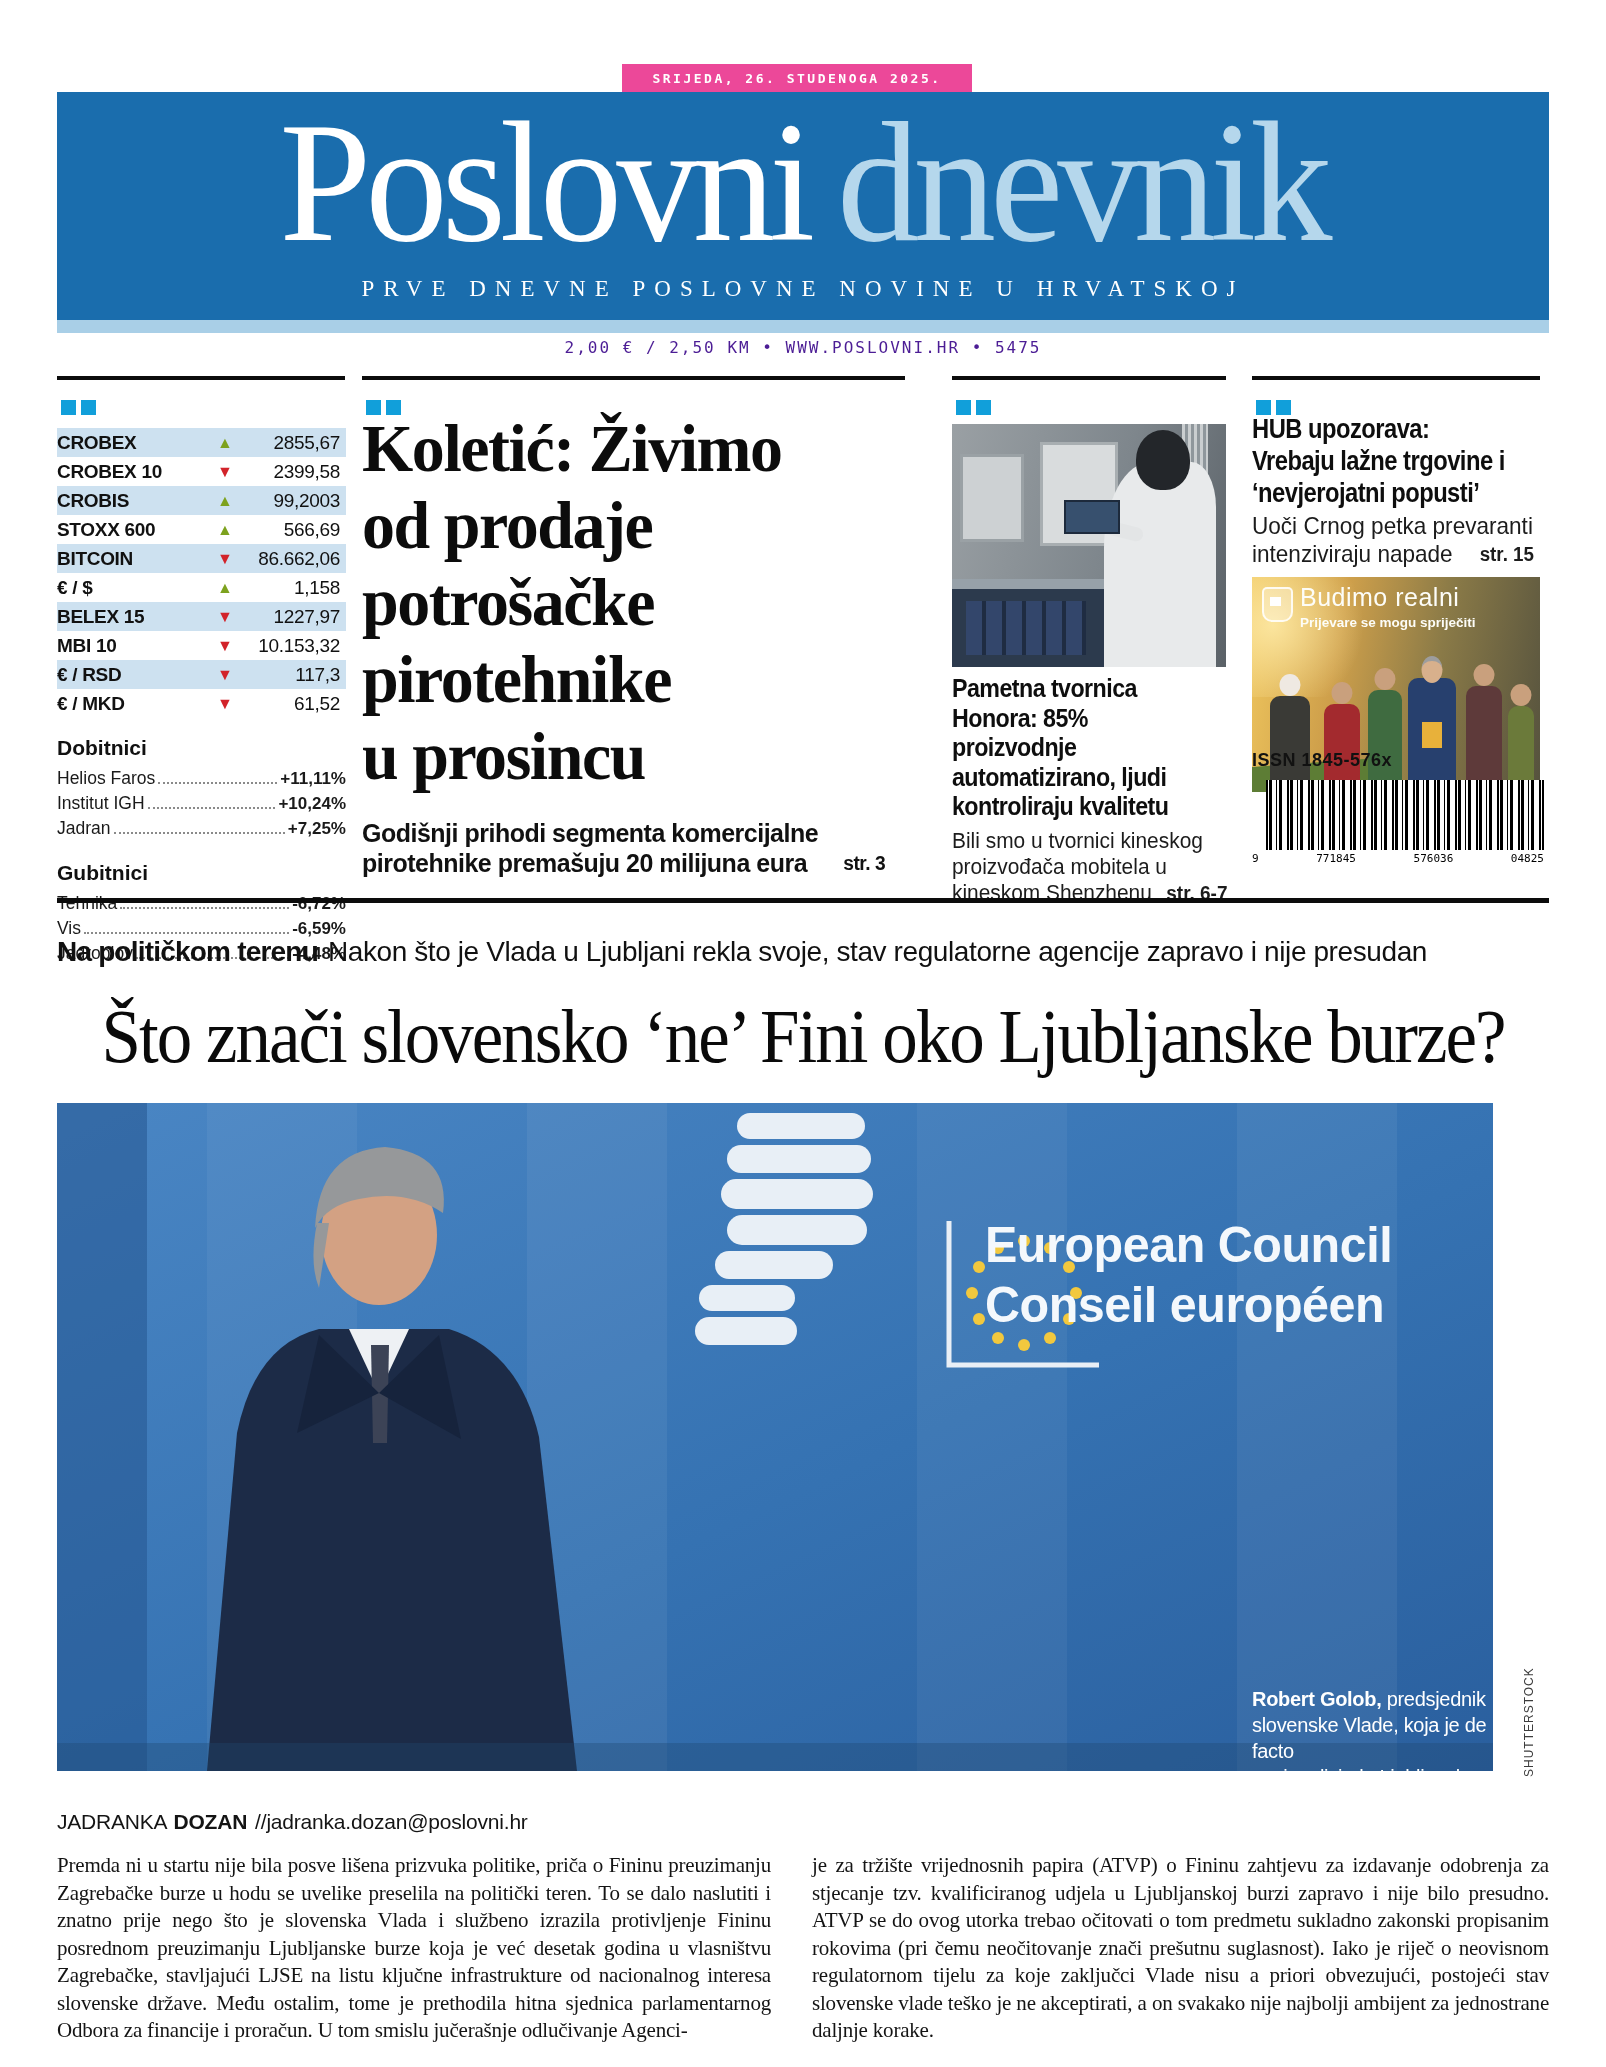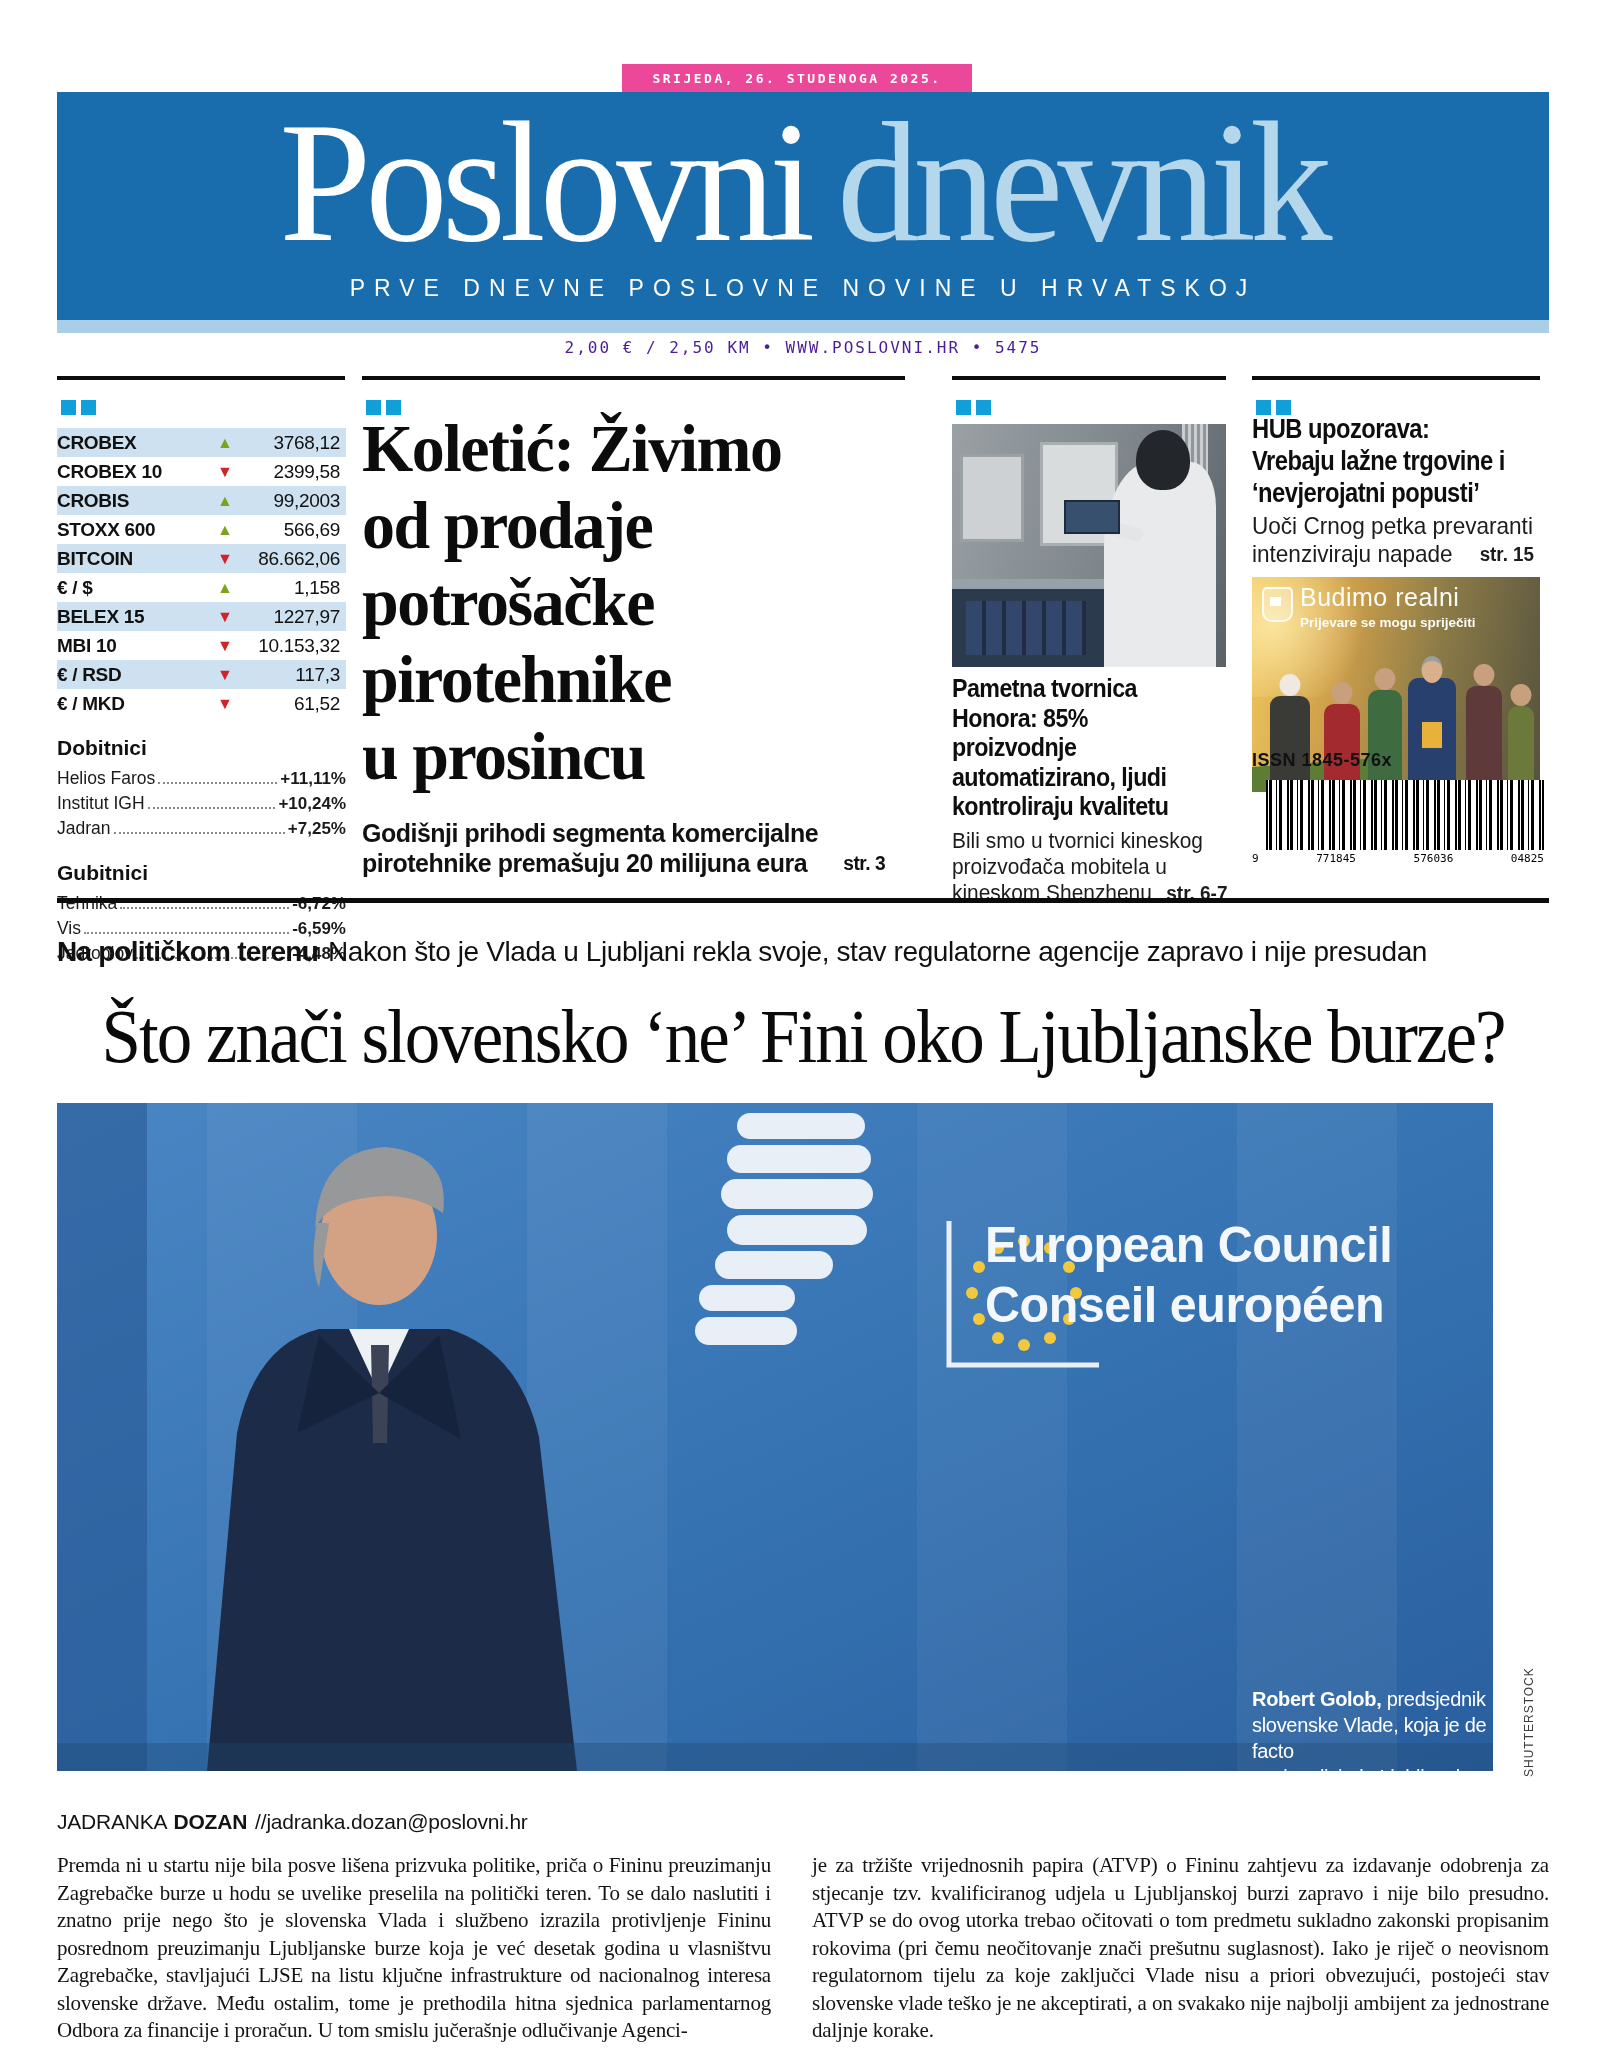--- a/index.html
+++ b/index.html
@@ -10,21 +10,21 @@
   
   .date-tab{left:622px;top:64px;width:350px;height:29px;background:#ec4899;color:#fff;
     font-family:"DejaVu Sans Mono",monospace;font-weight:bold;font-size:13px;letter-spacing:2.5px;
     display:flex;align-items:center;justify-content:center;}
   .masthead{left:57px;top:92px;width:1492px;height:228px;background:#1a6dad;}
   .masthead-title{position:absolute;left:0;top:-12px;width:100%;text-align:center;
     font-family:"Liberation Serif",serif;font-size:165px;line-height:1.25;letter-spacing:-6px;
     transform:scaleY(1.04);color:#fff;white-space:nowrap;}
   .masthead-title .w2{color:#b5d7ec;margin-left:28px;}
   .tagline{position:absolute;left:0;bottom:18px;width:100%;text-align:center;color:#fff;
-    font-family:Liberation Sans, sans-serif;font-size:23px;letter-spacing:9px;}
+    font-family:Liberation Serif, serif;font-size:23px;letter-spacing:9px;}
   .masthead-strip{left:57px;top:320px;width:1492px;height:13px;background:#a9cfe7;}
   .price-line{left:0;top:338px;width:1606px;text-align:center;color:#4c1d95;
     font-family:"DejaVu Sans Mono",monospace;font-size:16px;letter-spacing:2px;}
 
   
   .rule{background:#0c0c0c;height:4px;top:376px;}
   .rule.r1{left:57px;width:288px;} .rule.r2{left:362px;width:543px;}
   .rule.r3{left:952px;width:274px;} .rule.r4{left:1252px;width:288px;}
   .marker{top:400px;display:flex;gap:5px;}
   .marker i{display:block;width:15px;height:15px;background:#119fda;}
@@ -165,21 +165,21 @@
     </div>
   <div class="abs marker m4">
       <i></i>
       <i></i>
     </div>
 
   <div class="abs mtable">
     <div class="mrow hl">
         <span class="mlabel">CROBEX</span>
         <span class="marr up">▲</span>
-        <span class="mval">3768,12</span>
+        <span class="mval">2855,67</span>
       </div>
     <div class="mrow">
         <span class="mlabel">CROBEX 10</span>
         <span class="marr down">▼</span>
         <span class="mval">2399,58</span>
       </div>
     <div class="mrow hl">
         <span class="mlabel">CROBIS</span>
         <span class="marr up">▲</span>
         <span class="mval">99,2003</span>

